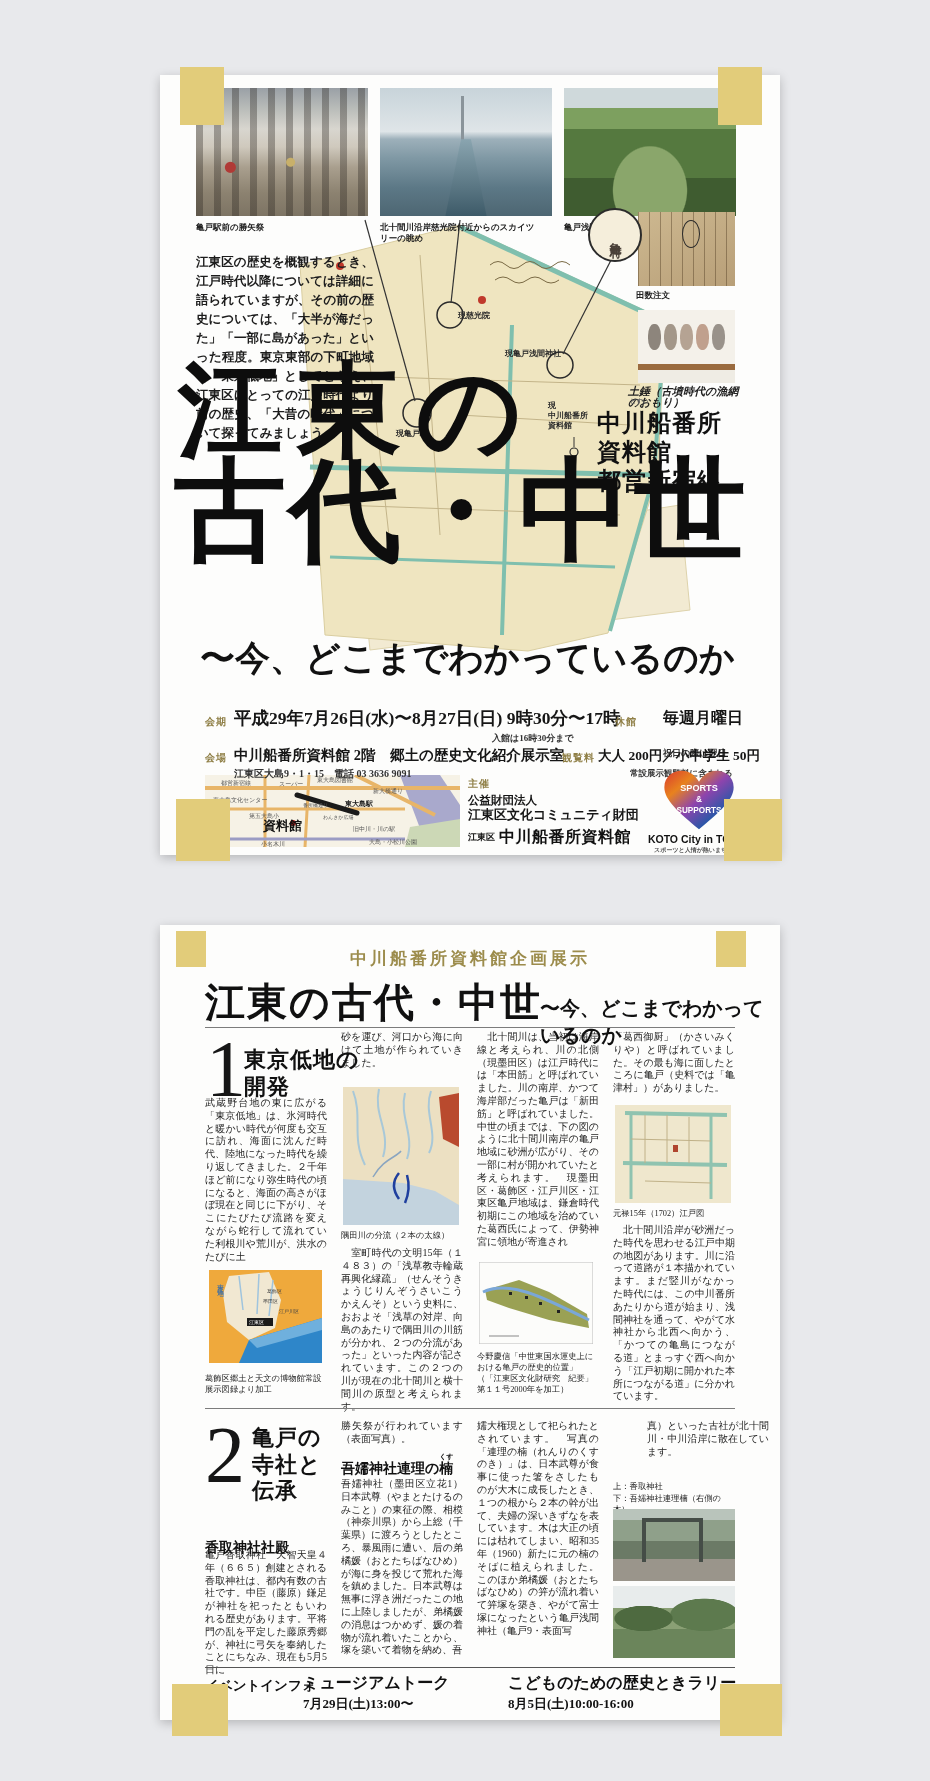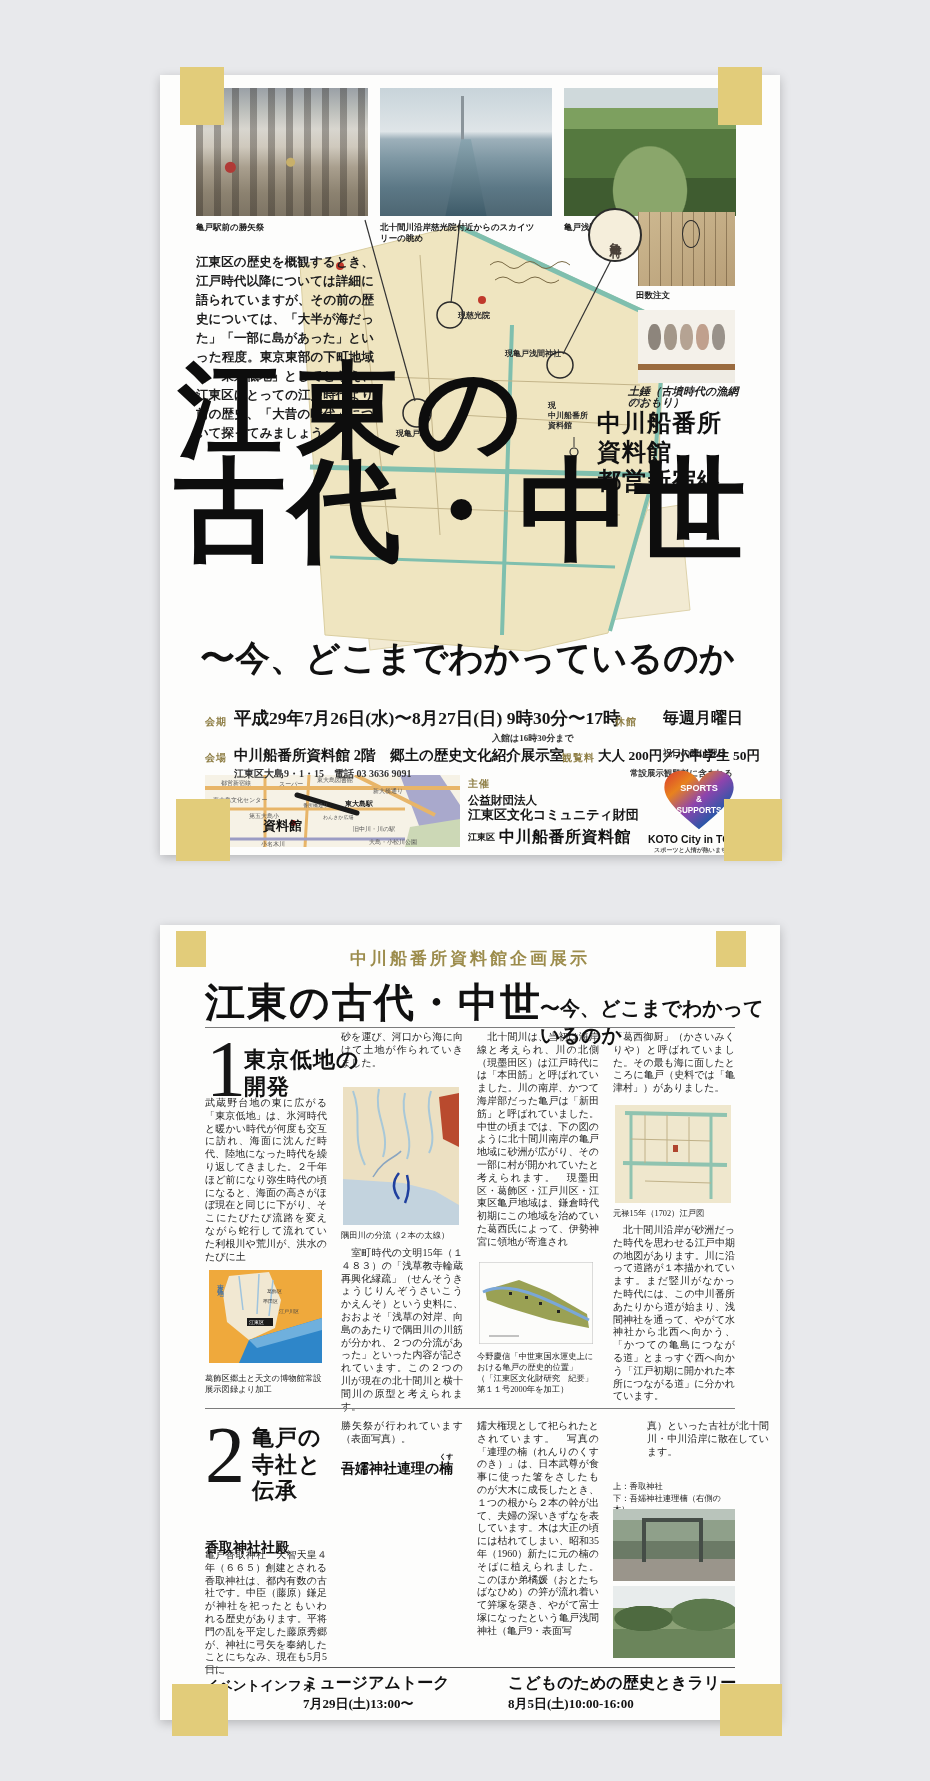--- a/index.html
+++ b/index.html
@@ -301,20 +301,21 @@
     <div>寺社と</div>
     <div>伝承</div>
   </div>
   <div class="sub2" style="left:45px;top:602px;margin-top:12px;">香取神社社殿</div>
   <div class="body2" style="left:45px;top:624px;">亀戸香取神社　天智天皇４年（６６５）創建とされる香取神社は、都内有数の古社です。中臣（藤原）鎌足が神社を祀ったともいわれる歴史があります。平将門の乱を平定した藤原秀郷が、神社に弓矢を奉納したことにちなみ、現在も5月5日に</div>
 
   <div class="body2" style="left:181px;top:495px;">勝矢祭が行われています（表面写真）。</div>
   <div class="sub2" style="left:181px;top:528px;">
     <span>吾嬬神社連理の</span><ruby><span>楠</span><rt>くす</rt></ruby>
   </div>
+  <div class="body2" style="left:181px;top:553px;">吾嬬神社（墨田区立花1）日本武尊（やまとたけるのみこと）の東征の際、相模（神奈川県）から上総（千葉県）に渡ろうとしたところ、暴風雨に遭い、后の弟橘媛（おとたちばなひめ）が海に身を投じて荒れた海を鎮めました。日本武尊は無事に浮き洲だったこの地に上陸しましたが、弟橘媛の消息はつかめず、媛の着物が流れ着いたことから、塚を築いて着物を納め、吾</div>
 
   <div class="body2" style="left:317px;top:495px;">嬬大権現として祀られたとされています。　写真の「連理の楠（れんりのくすのき）」は、日本武尊が食事に使った箸をさしたものが大木に成長したとき、１つの根から２本の幹が出て、夫婦の深いきずなを表しています。木は大正の頃には枯れてしまい、昭和35年（1960）新たに元の楠のそばに植えられました。　このほか弟橘媛（おとたちばなひめ）の笄が流れ着いて笄塚を築き、やがて富士塚になったという亀戸浅間神社（亀戸9・表面写</div>
 
   <div class="body2" style="left:453px;top:495px;margin-left:34px;">真）といった古社が北十間川・中川沿岸に散在しています。</div>
   <div class="cap2" style="left:453px;top:556px;">上：香取神社</div>
   <div class="cap2" style="left:453px;top:568px;">下：吾嬬神社連理楠（右側の木）</div>
   <div class="p2photo photo-torii" style="left:453px;top:584px;">
     <div class="torii"></div>
   </div>
   <div class="p2photo photo-shrine" style="left:453px;top:661px;"></div>

